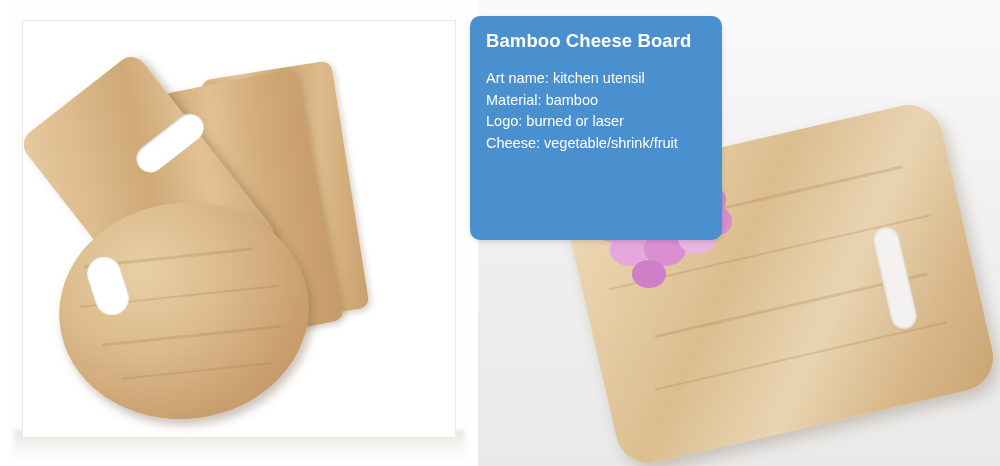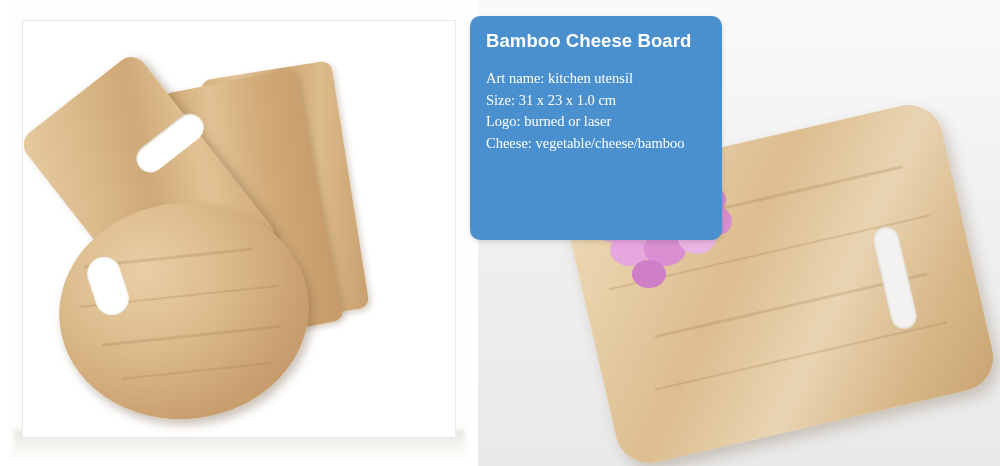--- a/index.html
+++ b/index.html
@@ -182,21 +182,20 @@
     color: #ffffff;
     margin: 0 0 16px 0;
     letter-spacing: 0.1px;
     white-space: nowrap;
   }
   .spec-row {
     font-size: 14.5px;
     color: #ffffff;
     line-height: 21.5px;
     white-space: nowrap;
-    font-family: Liberation Serif, serif;
   }
   .spec-row .k { }
   .spec-row .v { }
 </style>
 </head>
 <body>
 
 <div id="page">
 
   <div id="left-panel">
@@ -251,26 +250,26 @@
   </div>
 
   <div id="info-card">
     <div id="info-title">Bamboo Cheese Board</div>
 
     <div class="spec-row">
       <span class="k">Art name:</span>
       <span class="v">kitchen utensil</span>
     </div>
     <div class="spec-row">
-      <span class="k">Size:</span>
-      <span class="v">31 x 23 x 1.0 cm</span>
+      <span class="k">Material:</span>
+      <span class="v">bamboo</span>
     </div>
     <div class="spec-row">
       <span class="k">Logo:</span>
       <span class="v">burned or laser</span>
     </div>
     <div class="spec-row">
       <span class="k">Cheese:</span>
-      <span class="v">vegetable/cheese/bamboo</span>
+      <span class="v">vegetable/shrink/fruit</span>
     </div>
   </div>
 
 </div>
 
 </body></html>

